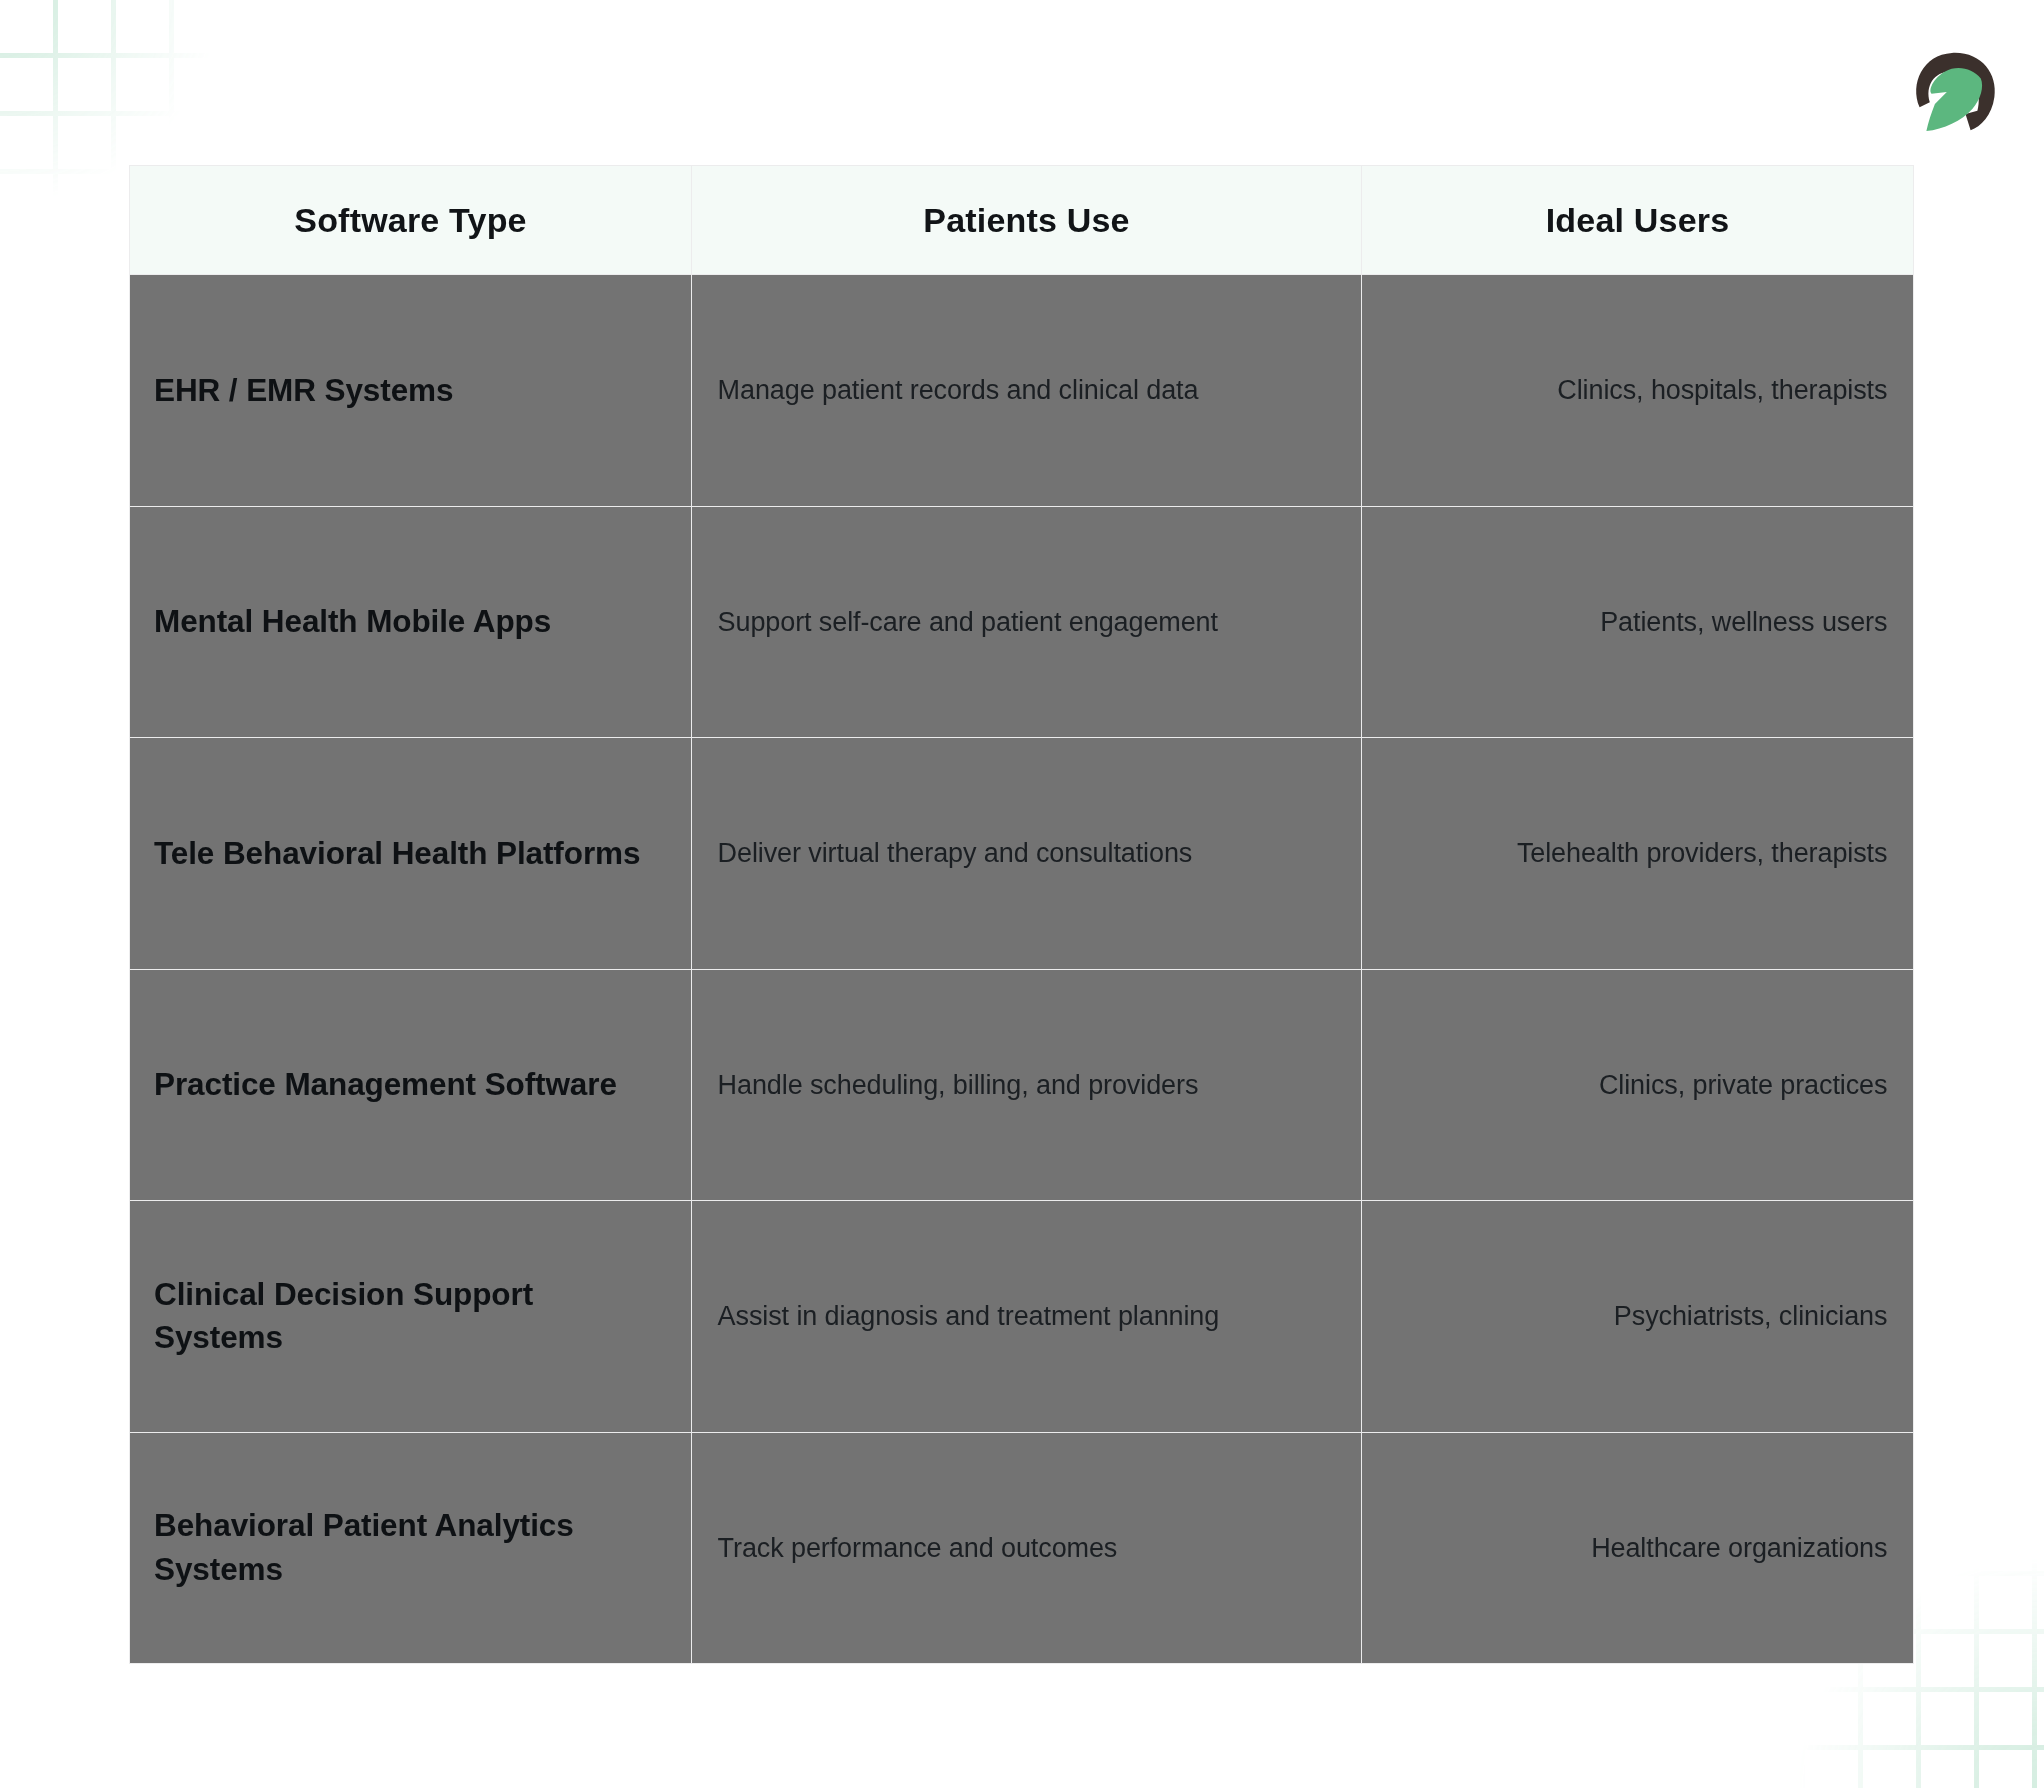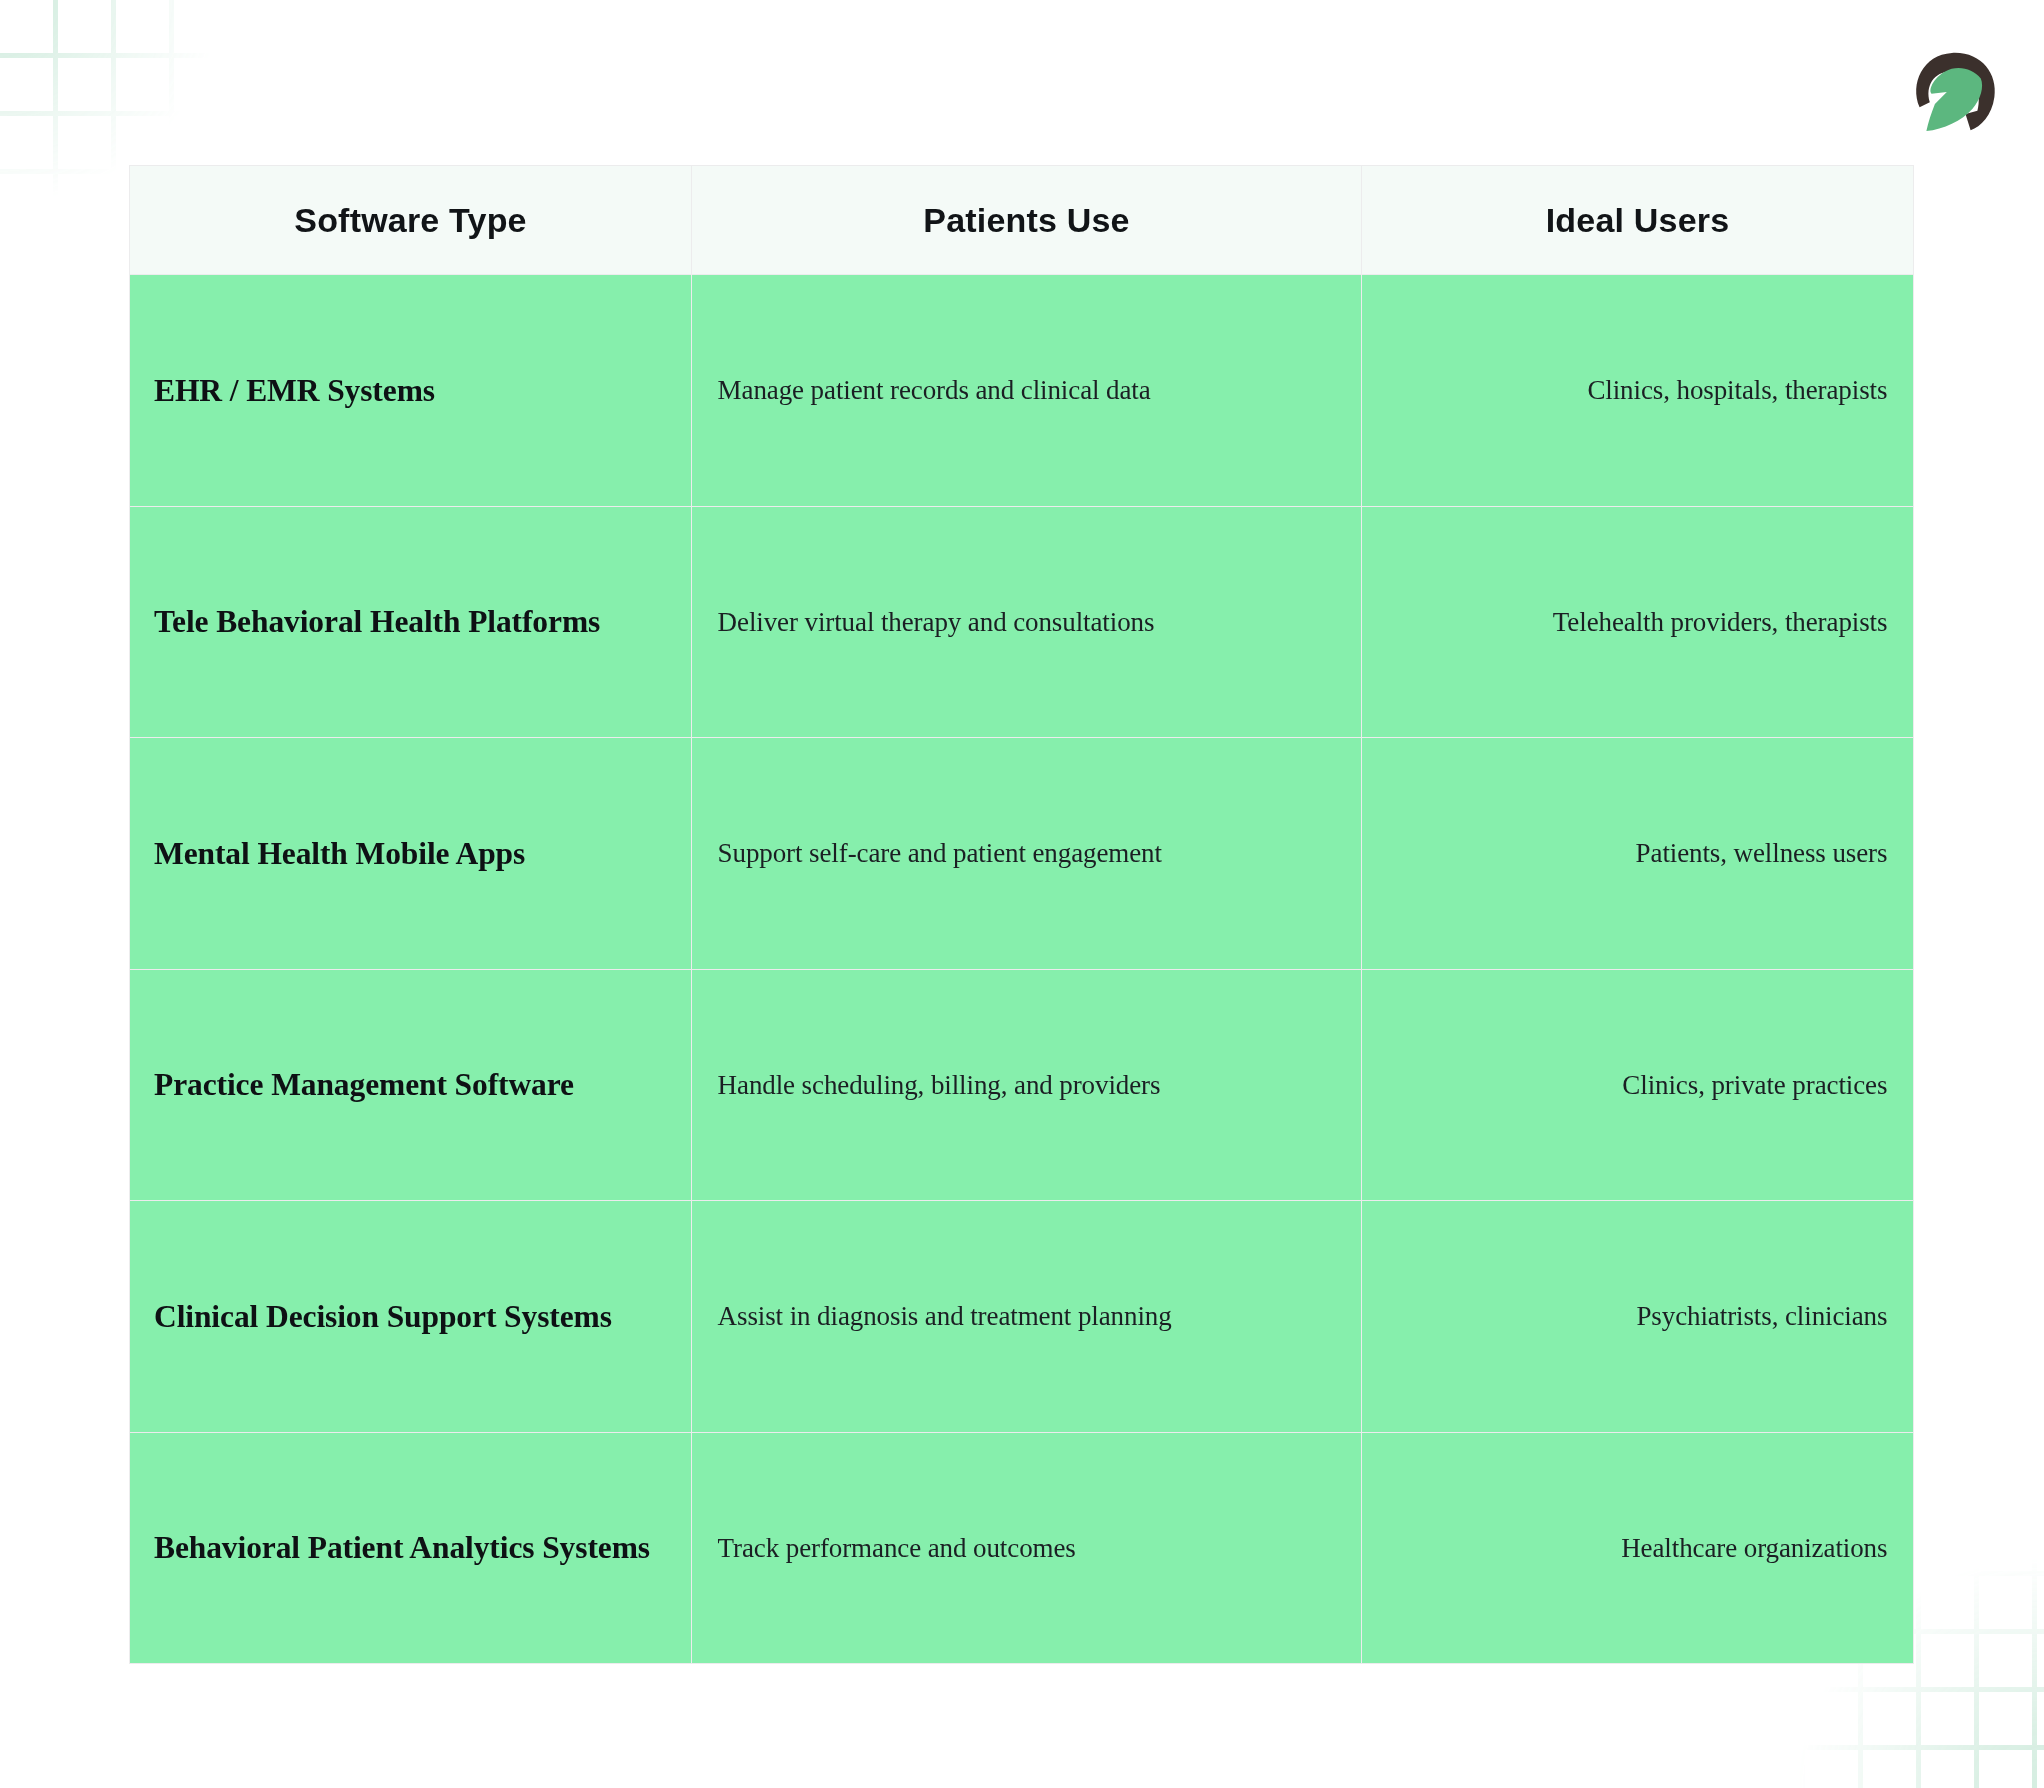--- a/index.html
+++ b/index.html
@@ -92,23 +92,22 @@
     font-weight: 700;
     font-size: 34px;
     color: #111417;
     letter-spacing: 0.2px;
     padding: 0 17px;
   }
 
   table.matrix tbody tr { height: 210px; }
 
   table.matrix tbody td {
-    background: #86efac;
+    background: #737373;
     padding: 8.5px 25.6px;
-    font-family: Liberation Serif, serif;
   }
 
   td.col-type {
     font-weight: 700;
     font-size: 31.5px;
     line-height: 1.38;
     color: #0e1114;
     padding-left: 24px !important;
     letter-spacing: -0.1px;
   }
@@ -180,32 +179,32 @@
       </thead>
       <tbody>
 
         <tr>
           <td class="col-type">EHR / EMR Systems</td>
           <td class="col-use">Manage patient records and clinical data</td>
           <td class="col-users">Clinics, hospitals, therapists</td>
         </tr>
 
         <tr>
+          <td class="col-type">Mental Health Mobile Apps</td>
+          <td class="col-use">Support self-care and patient engagement</td>
+          <td class="col-users">Patients, wellness users</td>
+        </tr>
+
+        <tr>
           <td class="col-type">Tele Behavioral Health Platforms</td>
           <td class="col-use">Deliver virtual therapy and consultations</td>
           <td class="col-users">Telehealth providers, therapists</td>
         </tr>
 
         <tr>
-          <td class="col-type">Mental Health Mobile Apps</td>
-          <td class="col-use">Support self-care and patient engagement</td>
-          <td class="col-users">Patients, wellness users</td>
-        </tr>
-
-        <tr>
           <td class="col-type">Practice Management Software</td>
           <td class="col-use">Handle scheduling, billing, and providers</td>
           <td class="col-users">Clinics, private practices</td>
         </tr>
 
 
         <tr>
           <td class="col-type">Clinical Decision Support Systems</td>
           <td class="col-use">Assist in diagnosis and treatment planning</td>
           <td class="col-users">Psychiatrists, clinicians</td>

